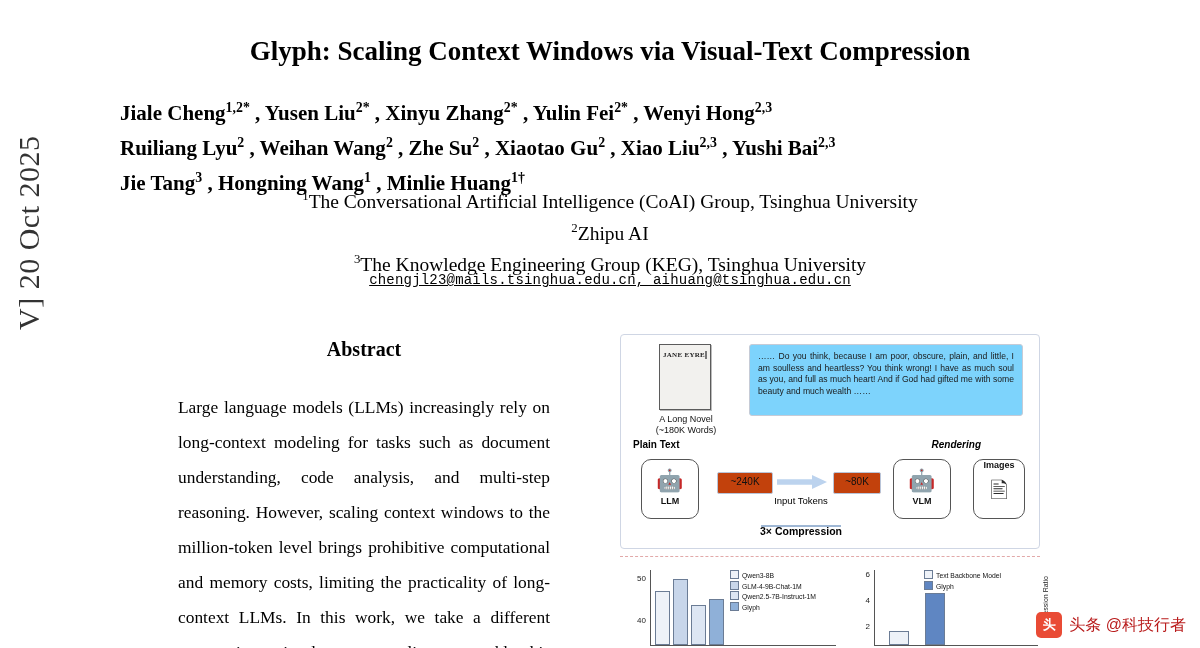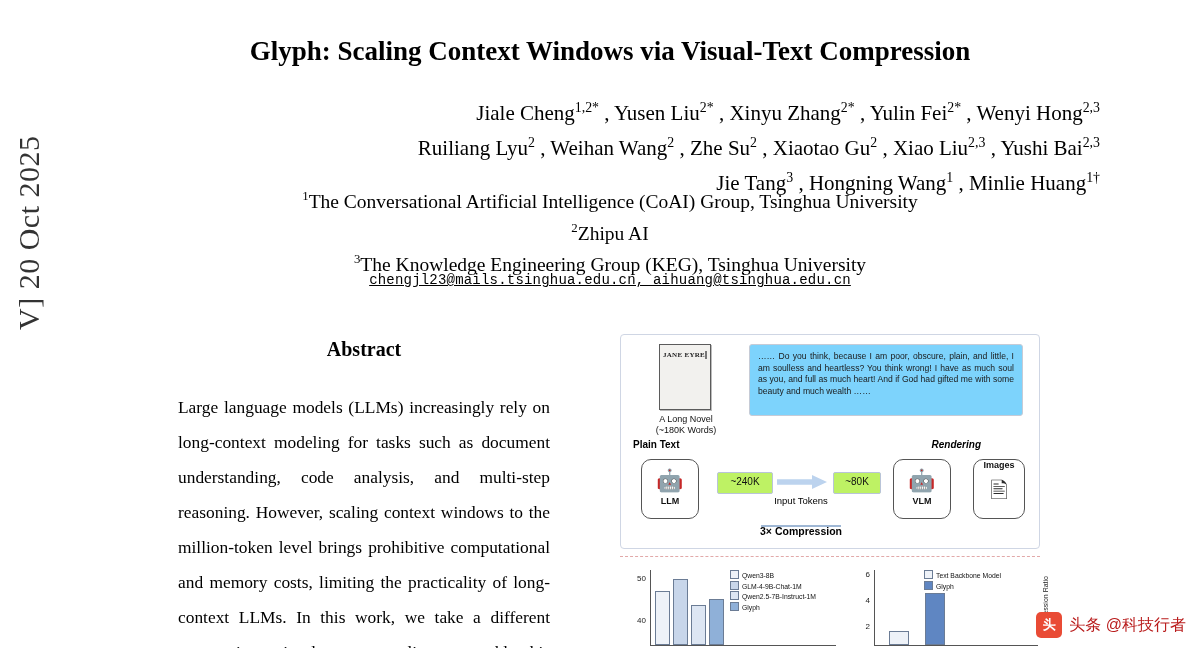--- a/index.html
+++ b/index.html
@@ -47,24 +47,25 @@
     font-family: "Liberation Serif", serif;
     color: #000;
   }
 
   
   .authors {
     position: absolute;
     left: 120px;
     top: 93px;
     width: 980px;
-    text-align: right;
+    text-align: left;
     font-size: 21px;
     line-height: 29px;
     font-family: "Liberation Serif", serif;
+    font-weight: bold;
   }
   .authors .line { white-space: nowrap; }
   sup { font-size: 0.66em; vertical-align: super; }
 
   
   .affils {
     position: absolute;
     left: 120px;
     top: 183px;
     width: 980px;
@@ -225,21 +226,21 @@
   .node-box .nlabel {
     display: block;
     font-size: 9px;
     font-weight: bold;
     color: #111;
   }
   .img-box .nlabel { margin-bottom: 2px; }
 
   .tok-chip {
     position: absolute;
-    background: #bef264;
+    background: #c2410c;
     border: 1px solid #b9c4d8;
     border-radius: 2px;
     font-size: 10px;
     font-family: "Liberation Sans", sans-serif;
     text-align: center;
     line-height: 18px;
     height: 20px;
     color: #111;
   }
   .tok-240 { left: 96px; top: 137px; width: 54px; }

